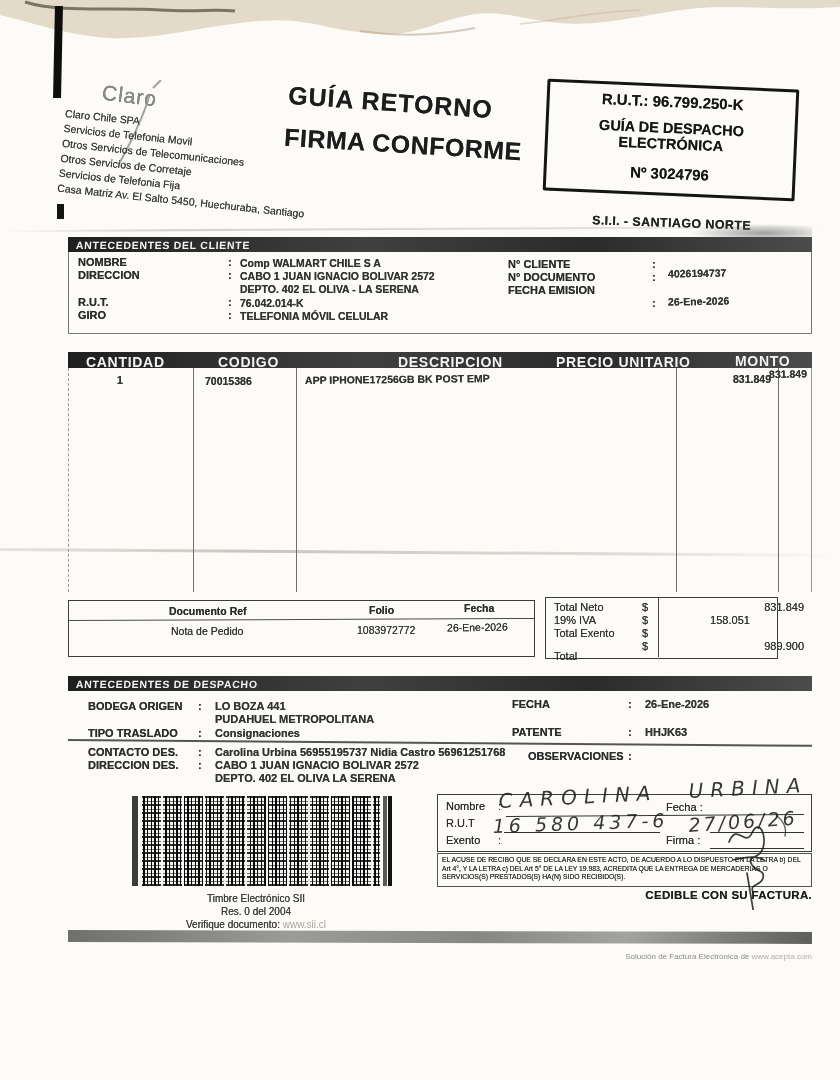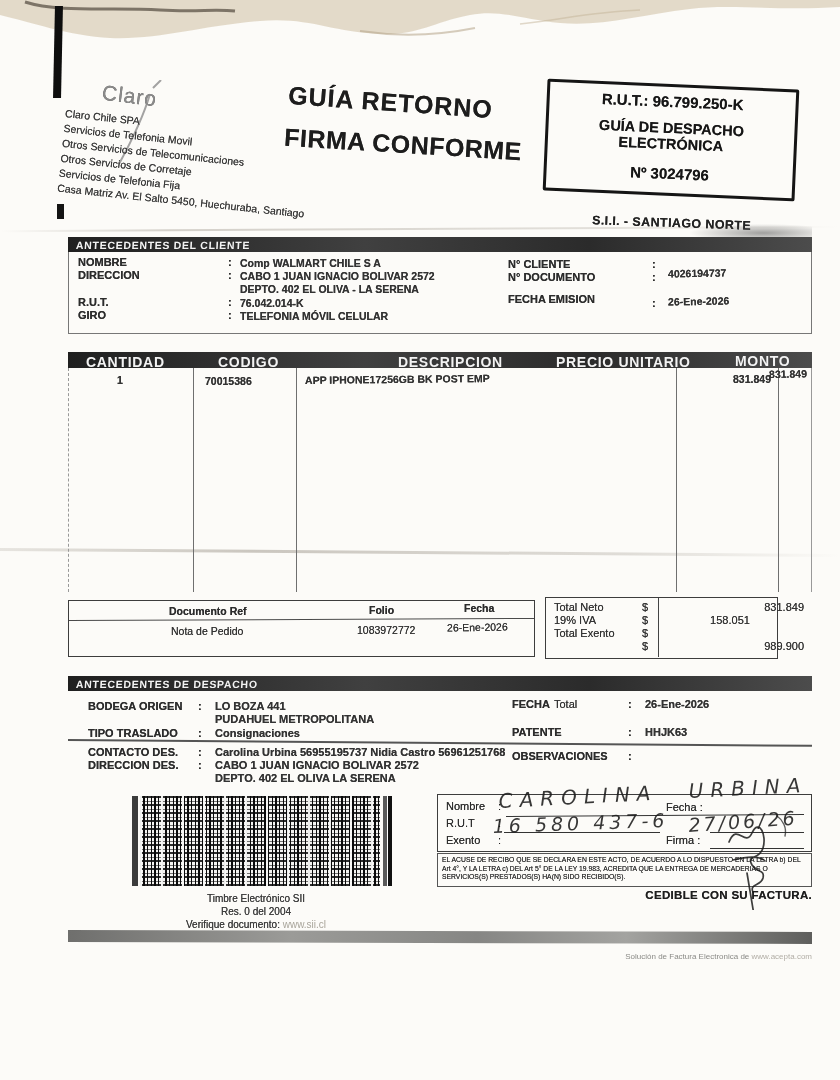--- a/index.html
+++ b/index.html
@@ -94,21 +94,21 @@
   <span class="abs val scan" style="left:240px;top:310px;">TELEFONIA MÓVIL CELULAR</span>
 
   <span class="abs lbl scan" style="left:508px;top:258px;">N° CLIENTE</span>
   <span class="abs lbl scan" style="left:652px;top:258px;">:</span>
   <span class="abs val scan" style="left:668px;top:258px;"></span>
 
   <span class="abs lbl scan" style="left:508px;top:271px;">N° DOCUMENTO</span>
   <span class="abs lbl scan" style="left:652px;top:271px;">:</span>
   <span class="abs val scan" style="left:668px;top:267px;transform:rotate(-1deg);">4026194737</span>
 
-  <span class="abs lbl scan" style="left:508px;top:293px;">FECHA EMISION</span>
+  <span class="abs lbl scan" style="left:508px;top:284px;">FECHA EMISION</span>
   <span class="abs lbl scan" style="left:652px;top:297px;">:</span>
   <span class="abs val scan" style="left:668px;top:295px;transform:rotate(-1deg);">26-Ene-2026</span>
 
   <div class="abs bar" style="left:68px;top:352px;width:744px;height:16px;font-size:14px;">
     <span class="abs scan" style="left:18px;top:2px;">CANTIDAD</span>
     <span class="abs scan" style="left:150px;top:2px;">CODIGO</span>
     <span class="abs scan" style="left:330px;top:2px;">DESCRIPCION</span>
     <span class="abs scan" style="left:488px;top:2px;">PRECIO UNITARIO</span>
     <span class="abs scan" style="left:667px;top:1px;">MONTO</span>
   </div>
@@ -138,21 +138,21 @@
     <div class="vline" style="left:112px;top:0;height:59px;background:#444;"></div>
     <span class="abs val scan" style="left:8px;top:3px;font-weight:400;font-size:11px;">Total Neto</span>
     <span class="abs val scan" style="left:96px;top:3px;font-weight:400;font-size:11px;">$</span>
     <span class="abs val scan" style="left:110px;top:3px;width:148px;text-align:right;font-weight:400;font-size:11px;">831.849</span>
     <span class="abs val scan" style="left:8px;top:16px;font-weight:400;font-size:11px;">19% IVA</span>
     <span class="abs val scan" style="left:96px;top:16px;font-weight:400;font-size:11px;">$</span>
     <span class="abs val scan" style="left:110px;top:16px;width:148px;text-align:center;font-weight:400;font-size:11px;">158.051</span>
     <span class="abs val scan" style="left:8px;top:29px;font-weight:400;font-size:11px;">Total Exento</span>
     <span class="abs val scan" style="left:96px;top:29px;font-weight:400;font-size:11px;">$</span>
     <span class="abs val scan" style="left:110px;top:29px;width:148px;text-align:right;font-weight:400;font-size:11px;"></span>
-    <span class="abs val scan" style="left:8px;top:52px;font-weight:400;font-size:11px;margin-top:48px;">Total</span>
+    <span class="abs val scan" style="left:8px;top:52px;font-weight:400;font-size:11px;">Total</span>
     <span class="abs val scan" style="left:96px;top:42px;font-weight:400;font-size:11px;">$</span>
     <span class="abs val scan" style="left:110px;top:42px;width:148px;text-align:right;font-weight:400;font-size:11px;">989.900</span>
   </div>
 
   <div class="abs bar" style="left:68px;top:676px;width:744px;height:15px;">
     <span class="scan" style="transform:skewX(-3deg);">ANTECEDENTES DE DESPACHO</span>
   </div>
 
   <span class="abs lbl scan" style="left:88px;top:700px;">BODEGA ORIGEN</span>
   <span class="abs lbl scan" style="left:198px;top:700px;">:</span>
@@ -175,21 +175,21 @@
   <span class="abs val scan" style="left:215px;top:772px;font-size:11px;">DEPTO. 402 EL OLIVA   LA SERENA</span>
 
   <span class="abs lbl scan" style="left:512px;top:698px;">FECHA</span>
   <span class="abs lbl scan" style="left:628px;top:698px;">:</span>
   <span class="abs val scan" style="left:645px;top:698px;font-size:11px;">26-Ene-2026</span>
 
   <span class="abs lbl scan" style="left:512px;top:726px;">PATENTE</span>
   <span class="abs lbl scan" style="left:628px;top:726px;">:</span>
   <span class="abs val scan" style="left:645px;top:726px;font-size:11px;">HHJK63</span>
 
-  <span class="abs lbl scan" style="left:512px;top:750px;">OBSERVACIONES</span>
+  <span class="abs lbl scan" style="left:528px;top:750px;">OBSERVACIONES</span>
   <span class="abs lbl scan" style="left:628px;top:750px;">:</span>
 
   <div class="barcode" style="left:140px;top:796px;width:240px;height:90px;"></div>
   <div class="abs" style="left:120px;top:892px;width:272px;text-align:center;line-height:13px;">
     <div class="scan" style="font-size:10px;color:#3d3d3d;">Timbre Electrónico SII</div>
     <div class="scan" style="font-size:10px;color:#3d3d3d;">Res. 0 del 2004</div>
     <div style="font-size:10px;color:#3d3d3d;">
       <span class="scan">Verifique documento:</span>
       <span style="color:#a8a49a;filter:blur(.4px);">www.sii.cl</span>
     </div>

